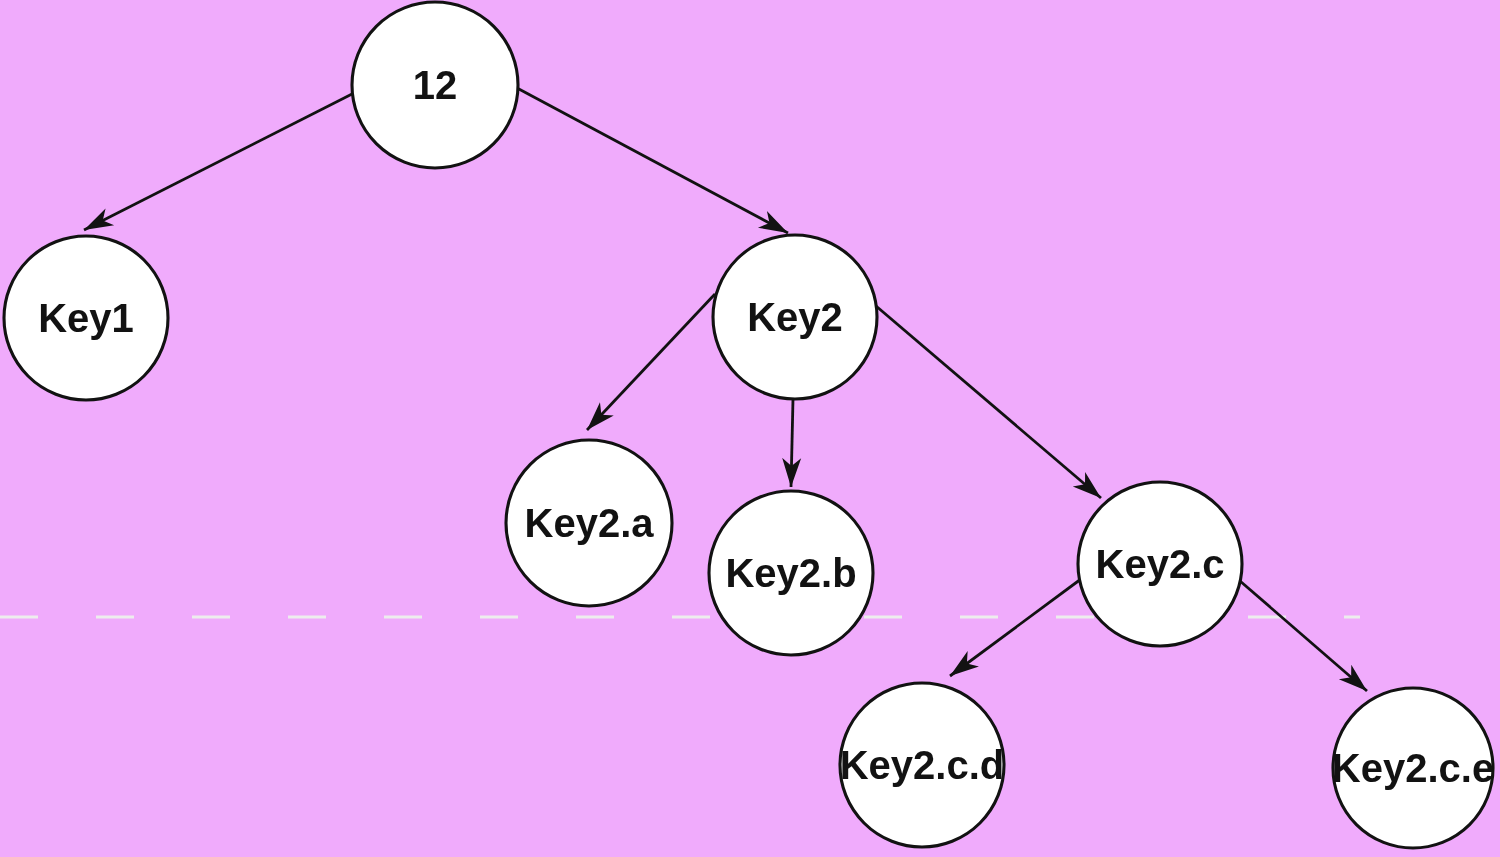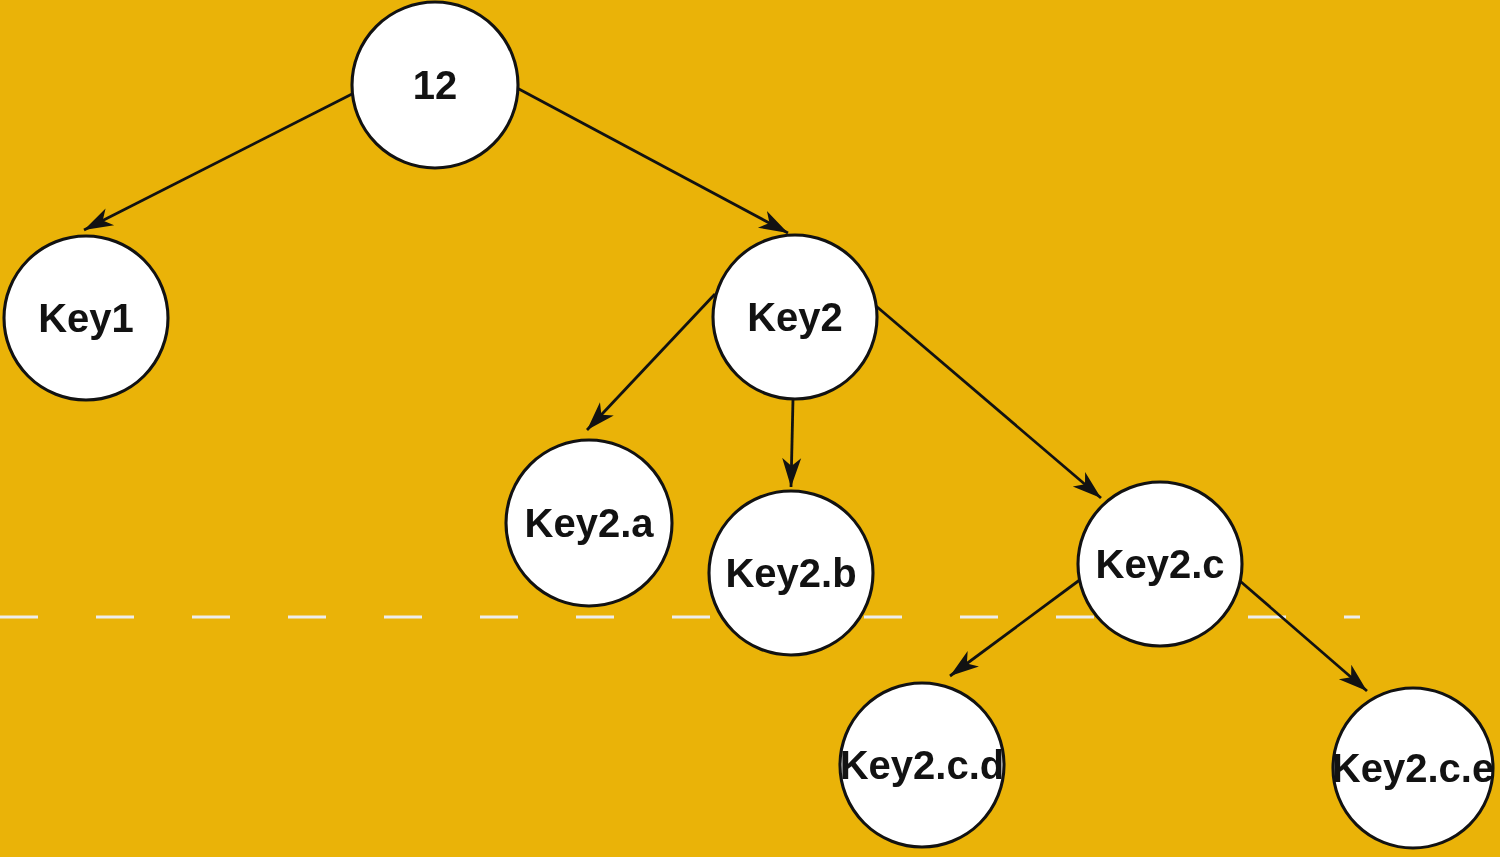--- a/index.html
+++ b/index.html
@@ -4,21 +4,21 @@
 <style>
   html, body {
     margin: 0;
     padding: 0;
     background: #ffffff;
   }
   .stage {
     position: relative;
     width: 1500px;
     height: 857px;
-    background: #eab308;
+    background: #f0abfc;
     overflow: hidden;
   }
   svg {
     display: block;
   }
   .edge {
     stroke: #121212;
     stroke-width: 2.8;
     fill: none;
   }

